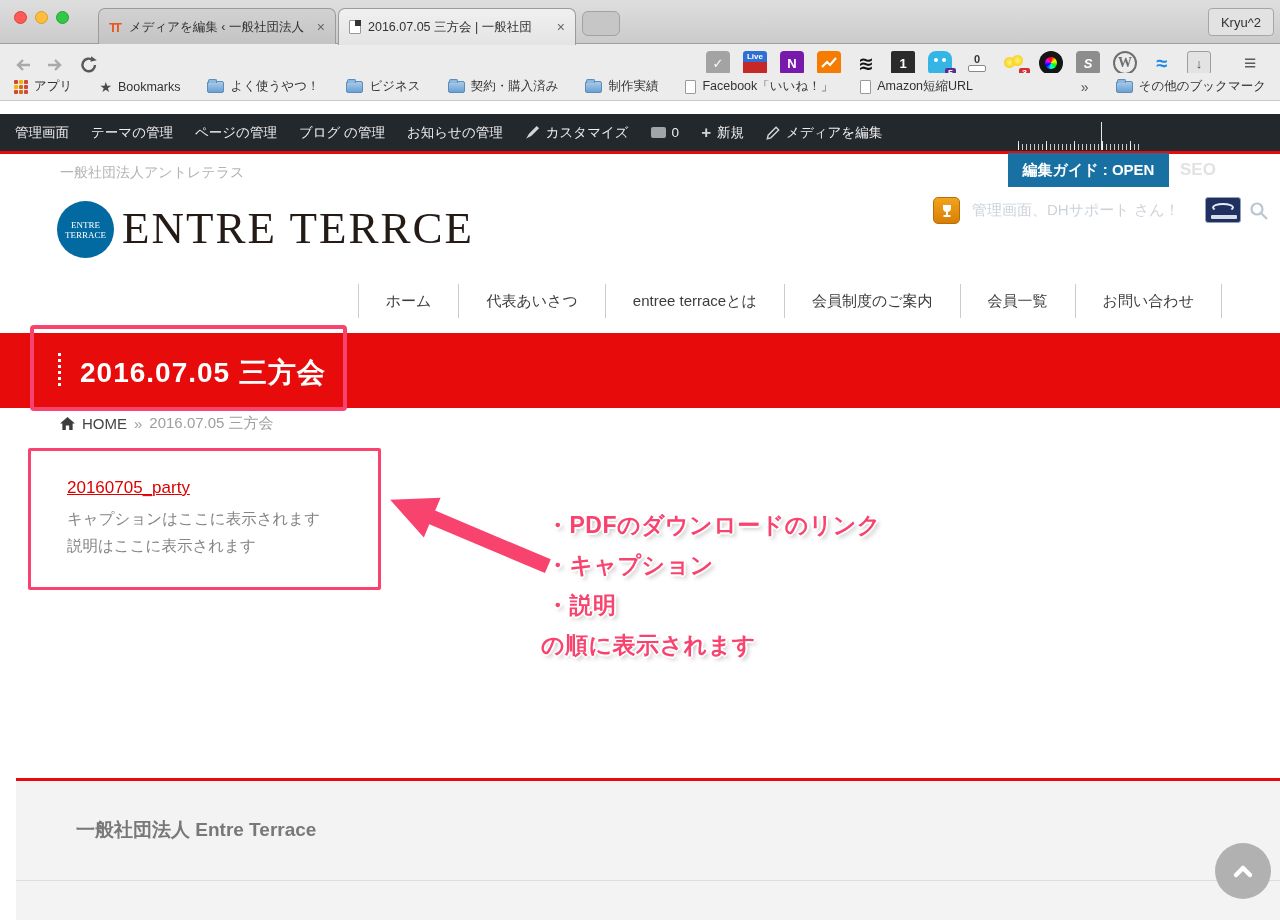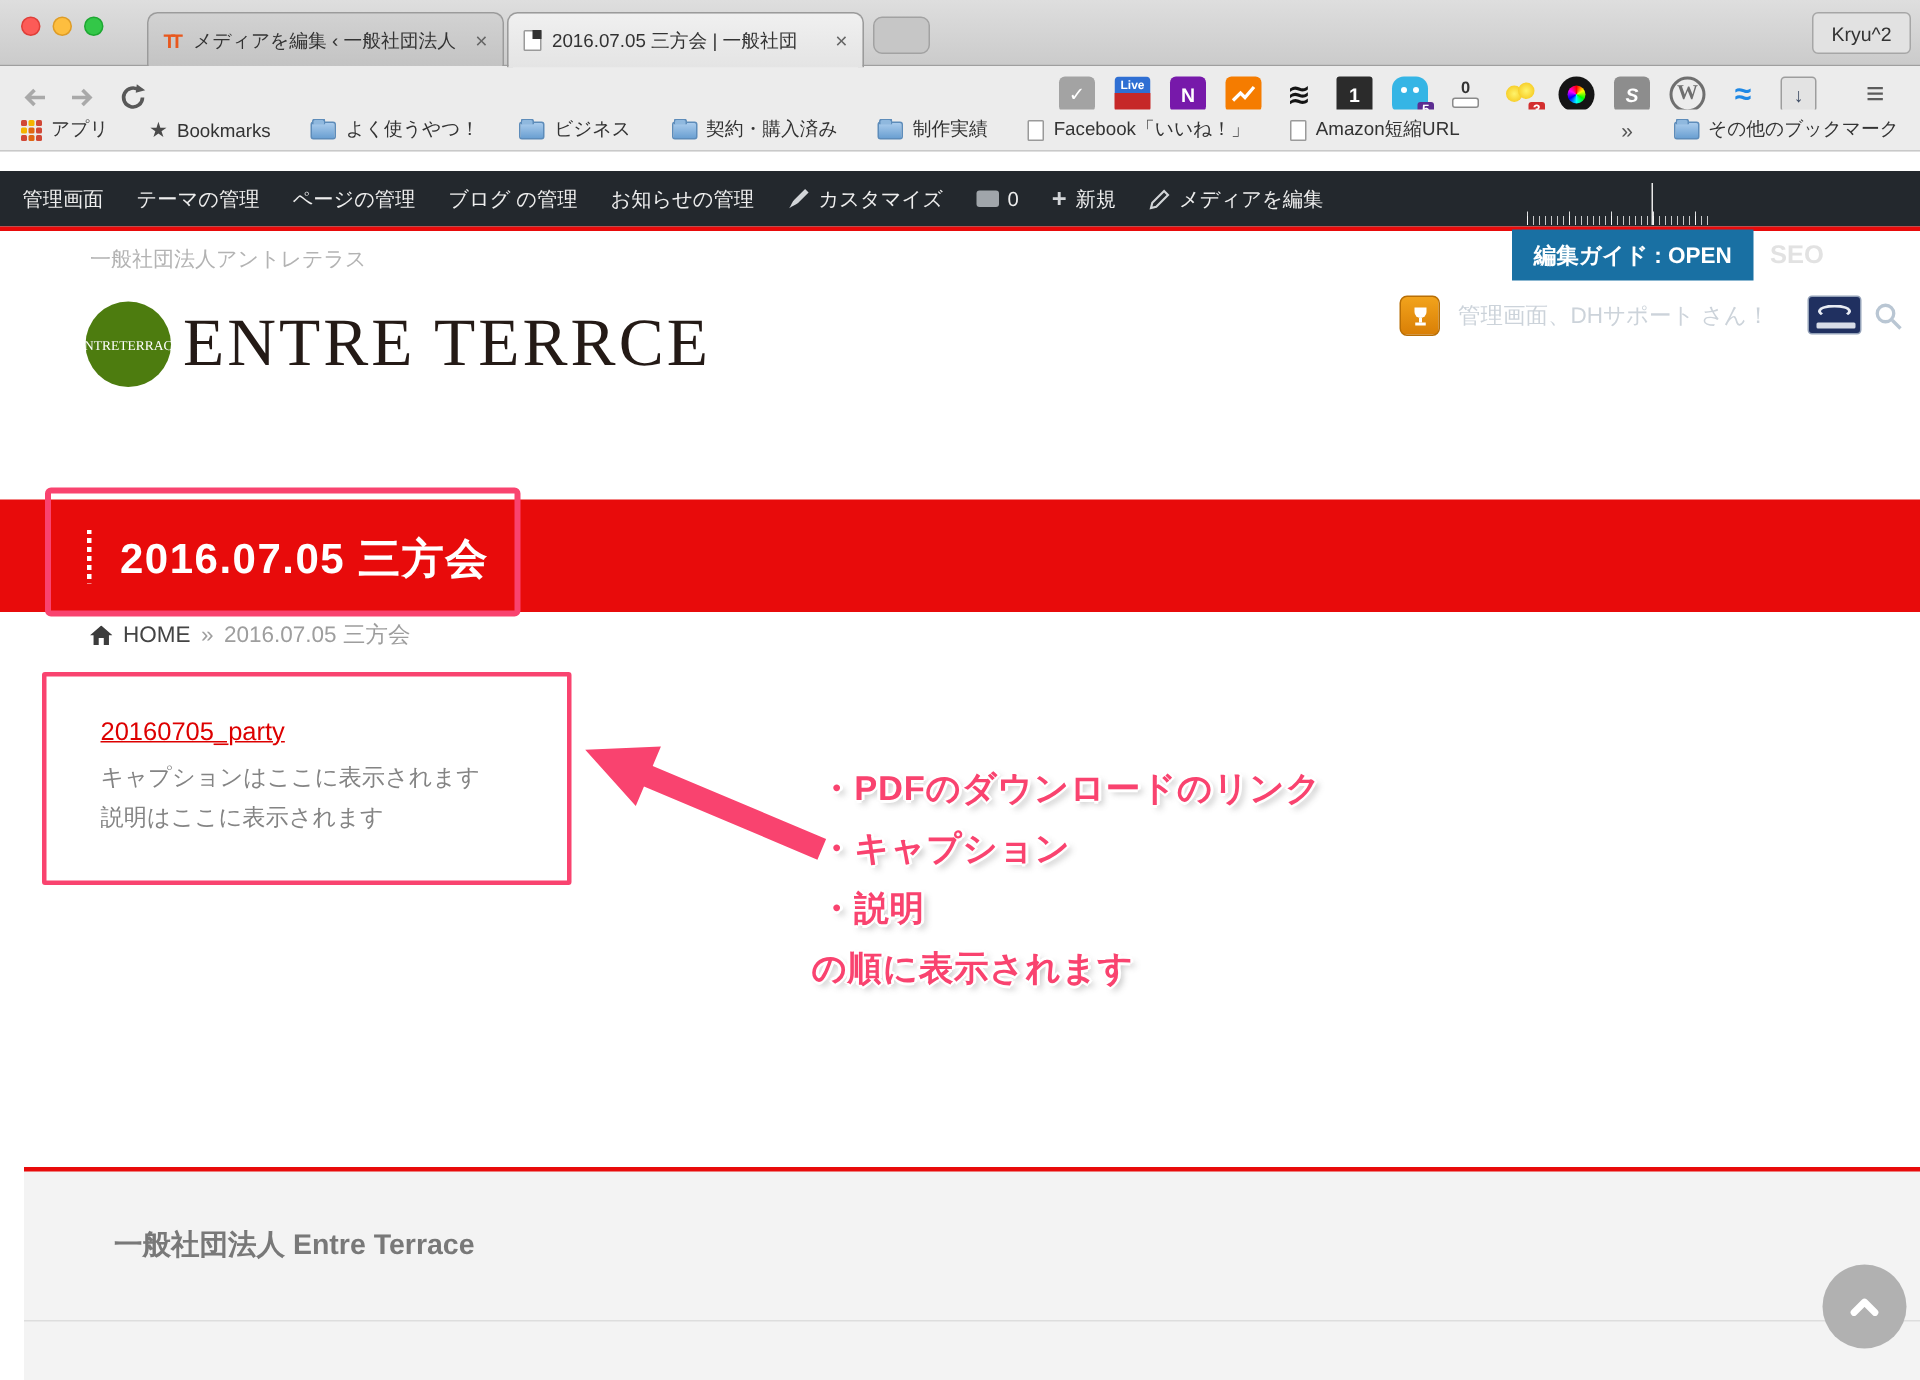--- a/index.html
+++ b/index.html
@@ -104,21 +104,21 @@
   .ruler-tall { position:absolute; left:1101px; top:122px; width:1px; height:28px; background:#e8e8e8; }
   .red-line { position:absolute; left:0; top:151px; width:1280px; height:3px; background:#e80b0b; }
 
   
   .meta-title { position:absolute; left:60px; top:164px; font-size:14px; color:#b3b3b3; }
   .edit-guide { position:absolute; left:1008px; top:153px; width:161px; height:34px; background:#1970a3;
                 color:#fff; font-size:15px; font-weight:bold; display:flex; align-items:center; justify-content:center; }
   .seo { position:absolute; left:1180px; top:160px; font-size:17px; font-weight:bold; color:#e2e2e2; }
 
   .seal { position:absolute; left:57px; top:201px; width:57px; height:57px; border-radius:50%;
-          background:#4d7c0f; color:#fff; display:flex; flex-direction:row; align-items:center;
+          background:#0369a1; color:#fff; display:flex; flex-direction:column; align-items:center;
           justify-content:center; font-size:9px; line-height:10px; font-family:"Liberation Serif",serif;
           letter-spacing:0; text-align:center; }
   .wordmark { position:absolute; left:122px; top:202px; font-family:"Liberation Serif","DejaVu Serif",serif;
               font-size:45px; color:#241a16; letter-spacing:2px; }
   .trophy { position:absolute; left:933px; top:197px; width:27px; height:27px; border-radius:5px;
             background:linear-gradient(#f2a31c,#d97f06); border:1px solid #b86e05;
             display:flex; align-items:center; justify-content:center; }
   .greeting { position:absolute; left:972px; top:201px; font-size:15px; color:#ccd3da; }
   .hdr-badge { position:absolute; left:1205px; top:197px; width:36px; height:26px; background:#203060;
                border:1px solid #93a1b8; border-radius:3px; overflow:hidden; }
@@ -346,20 +346,28 @@
     <span class="swirl"></span>
     <span class="bar"></span>
   </div>
   <div class="search-ico">
     <svg width="22" height="22" viewBox="0 0 22 22">
         <circle cx="9" cy="9" r="5.5" stroke="#b9c6d3" stroke-width="2.2" fill="none"></circle>
         <line x1="13.5" y1="13.5" x2="19" y2="19" stroke="#b9c6d3" stroke-width="2.2"></line>
       </svg>
   </div>
 
+  <div class="main-nav">
+    <span class="item">ホーム</span>
+    <span class="item">代表あいさつ</span>
+    <span class="item">entree terraceとは</span>
+    <span class="item">会員制度のご案内</span>
+    <span class="item">会員一覧</span>
+    <span class="item">お問い合わせ</span>
+  </div>
 
   <div class="hero">
     <span class="tick"></span>
     <span class="title">2016.07.05 三方会</span>
   </div>
   <div class="pinkbox1"></div>
 
   <div class="breadcrumb">
     <svg width="15" height="14" viewBox="0 0 16 15">
         <path d="M8 0 L16 7 H13.5 V14 H9.8 V9 H6.2 V14 H2.5 V7 H0 Z" fill="#3c3c3c"></path>

